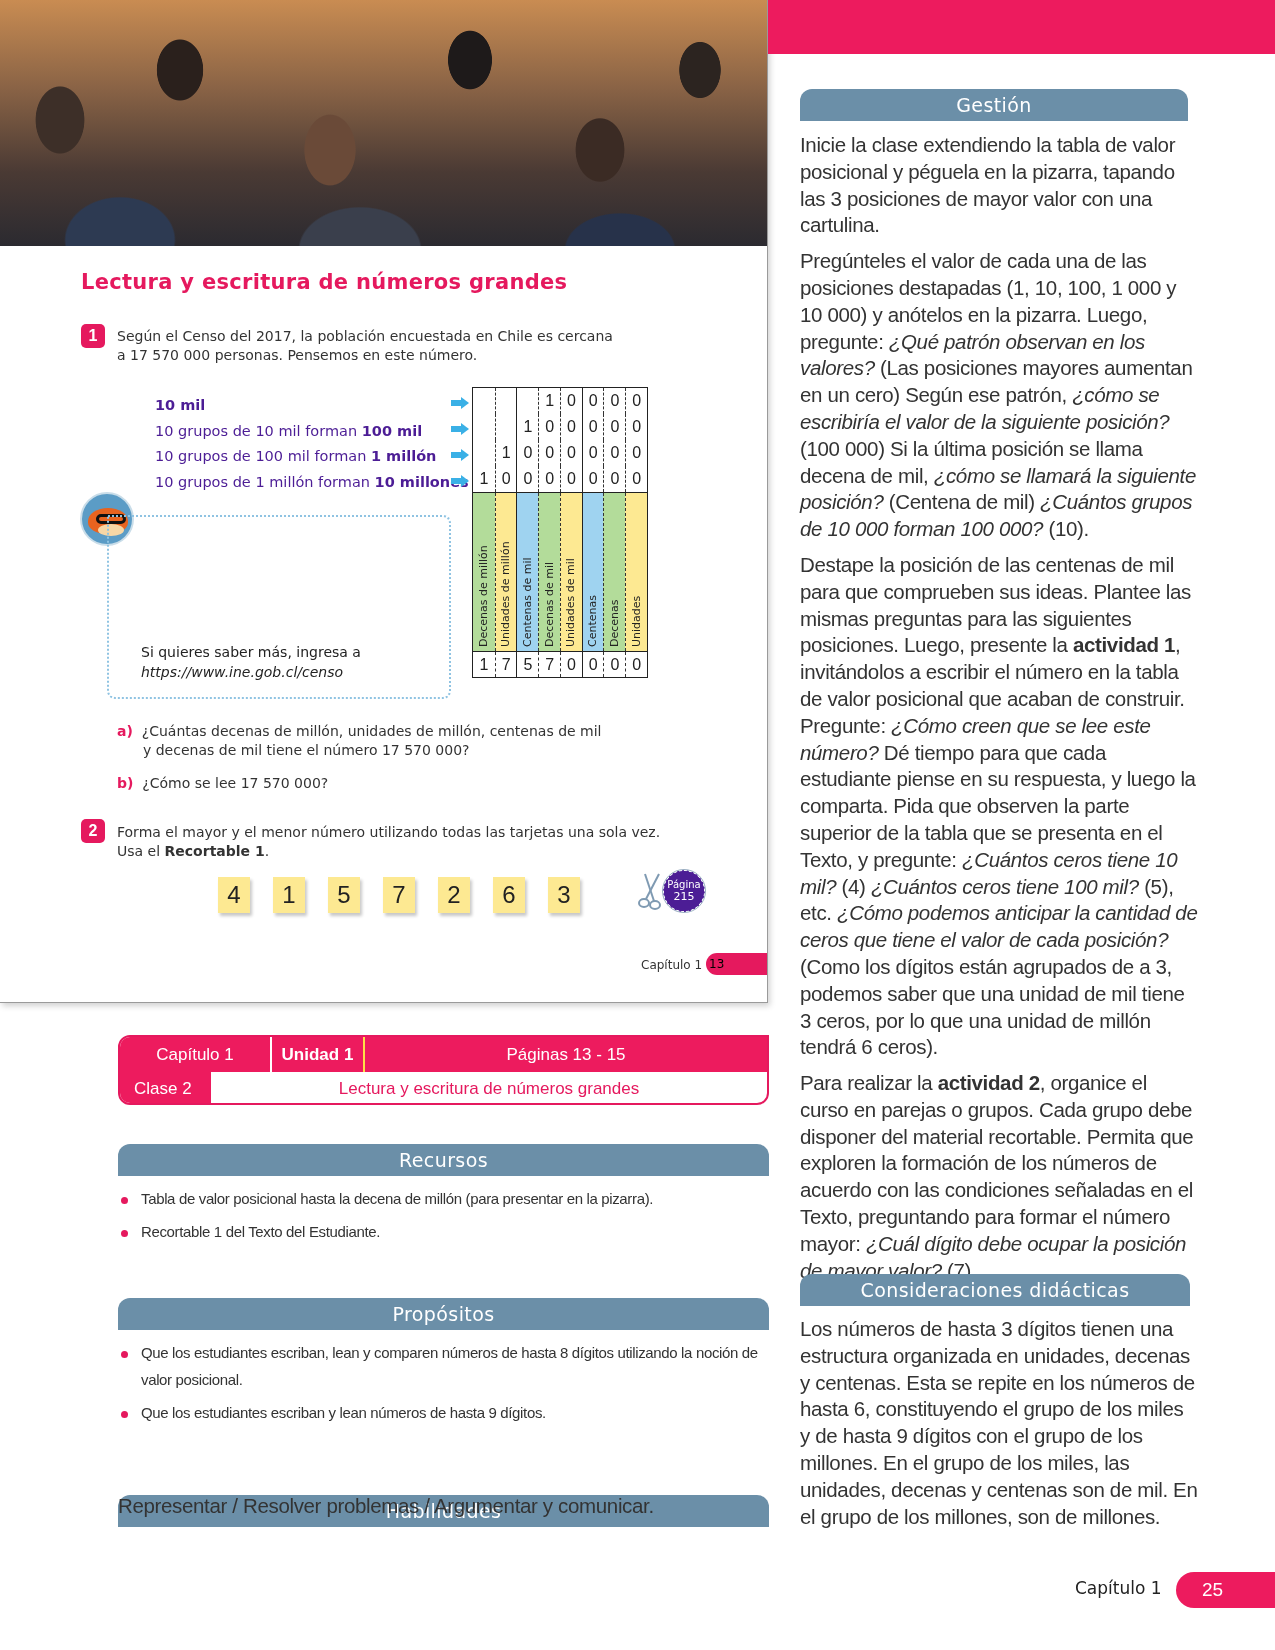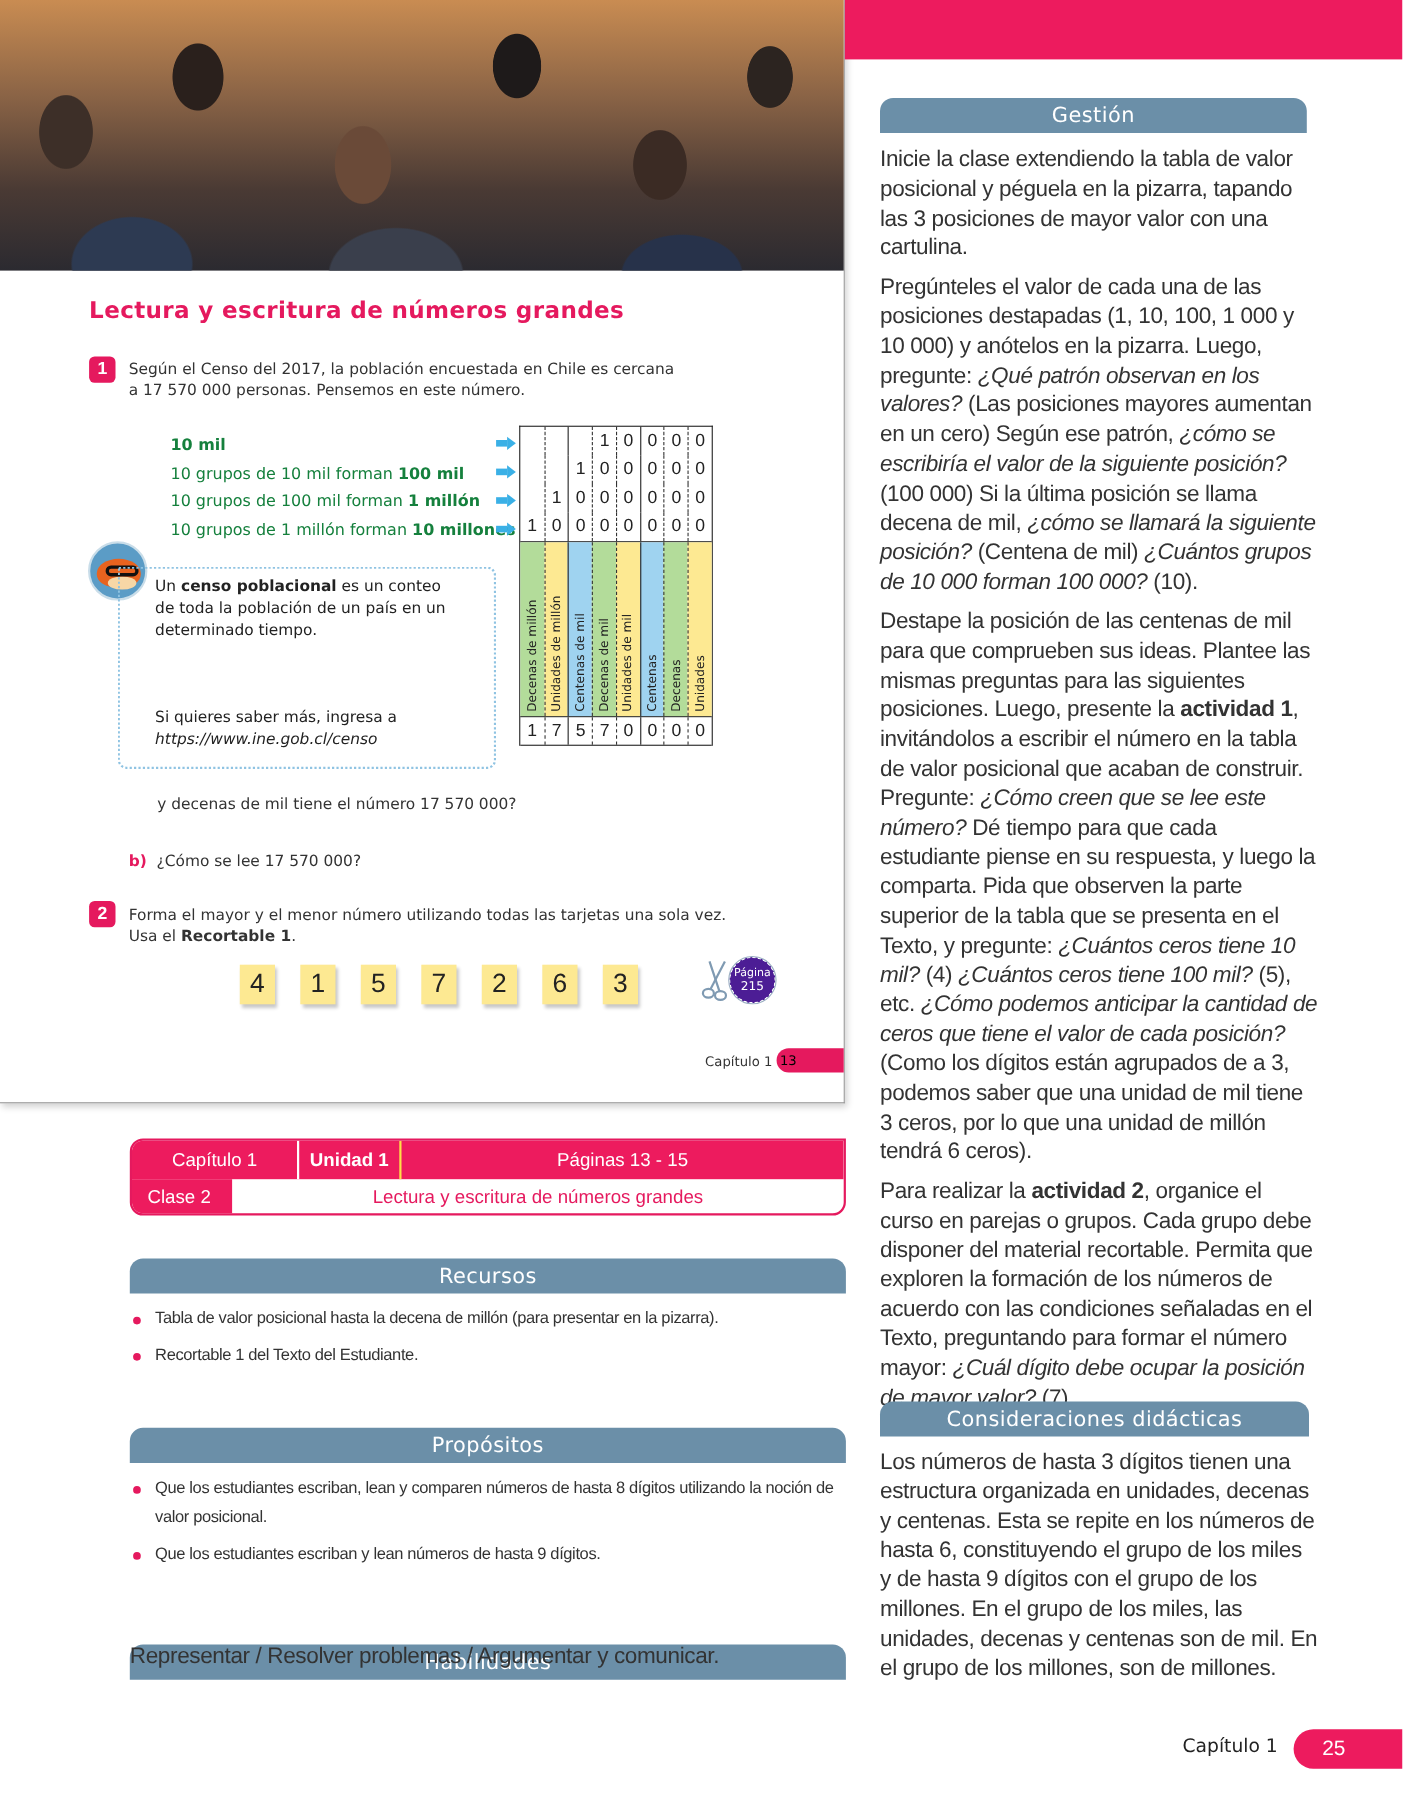--- a/index.html
+++ b/index.html
@@ -18,21 +18,21 @@
       radial-gradient(ellipse 90px 70px at 120px 240px, #2d3a52 60%, transparent 62%),
       radial-gradient(ellipse 100px 70px at 360px 250px, #3a3f4c 60%, transparent 62%),
       radial-gradient(ellipse 90px 60px at 620px 250px, #27324a 60%, transparent 62%),
       linear-gradient(180deg, #c98c52 0%, #8b6446 35%, #4a3a34 70%, #2b2a30 100%);
   }
   .lesson-title { position: absolute; left: 81px; top: 270px; font-size: 21px; font-weight: bold; color: #e5195e; letter-spacing: 0.3px; }
 
   .num-badge { position: absolute; width: 24px; height: 24px; background: #e5195e; color: #fff; border-radius: 5px; font-size: 16px; font-weight: bold; text-align: center; line-height: 24px; font-family: "Liberation Sans", sans-serif; }
   .body-text { position: absolute; font-size: 14px; line-height: 19px; color: #333; }
 
-  .step-list { position: absolute; left: 155px; top: 393px; font-size: 14.5px; line-height: 25.5px; color: #15803d; }
+  .step-list { position: absolute; left: 155px; top: 393px; font-size: 14.5px; line-height: 25.5px; color: #4c1d95; }
   .step-list .row { white-space: nowrap; }
   .arrow-icon { position: absolute; width: 18px; height: 12px; }
   .arrow-icon::before { content: ""; position: absolute; left: 0; top: 3px; width: 10px; height: 6px; background: #3ab0e6; }
   .arrow-icon::after { content: ""; position: absolute; left: 10px; top: 0; border-left: 8px solid #3ab0e6; border-top: 6px solid transparent; border-bottom: 6px solid transparent; }
 
   
   .pv-table { position: absolute; left: 472px; top: 387px; width: 176px; border-left: 1.5px solid #222; border-right: 1.5px solid #222; }
   .pv-row { display: flex; height: 26px; }
   .pv-cell { width: 22px; height: 100%; display: flex; align-items: center; justify-content: center; font-size: 16px; color: #222; font-family: "Liberation Sans", sans-serif; }
   .pv-cell + .pv-cell { border-left: 1px dashed #333; }
@@ -188,31 +188,27 @@
         <div class="pv-cell">0</div>
       </div>
     </div>
 
   <div class="mascot">
     <div class="face"></div>
       <div class="muzzle"></div>
       <div class="glasses"></div>
   </div>
   <div class="info-box"></div>
-  <div class="info-text" style="top:523px;">
-    <div><span>Un </span><b>censo poblacional</b><span> es un conteo</span></div>
-    <div>de toda la población de un país en un</div>
-    <div>determinado tiempo.</div>
-  </div>
   <div class="info-text" style="top:642px;">
     <div>Si quieres saber más, ingresa a</div>
     <div style="font-style:italic;">https://www.ine.gob.cl/censo</div>
   </div>
 
   <div class="body-text" style="left:117px; top:722px;">
+    <div><span class="q-label">a)</span>&nbsp; <span>¿Cuántas decenas de millón, unidades de millón, centenas de mil</span></div>
     <div style="padding-left:26px;">y decenas de mil tiene el número 17 570 000?</div>
   </div>
   <div class="body-text" style="left:117px; top:774px;">
     <span class="q-label">b)</span>&nbsp; <span>¿Cómo se lee 17 570 000?</span>
   </div>
 
   <div class="num-badge" style="left:81px; top:819px;">2</div>
   <div class="body-text" style="left:117px; top:823px;">
     <div>Forma el mayor y el menor número utilizando todas las tarjetas una sola vez.</div>
     <div><span>Usa el </span><b>Recortable 1</b><span>.</span></div>

